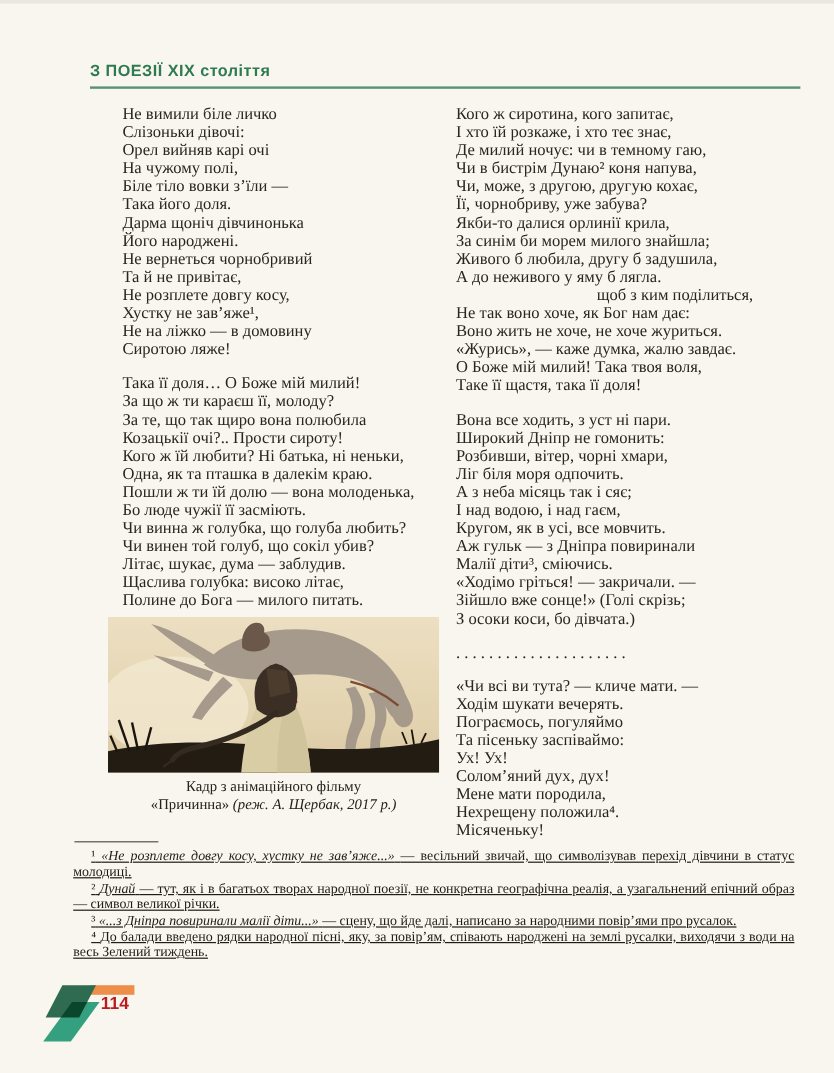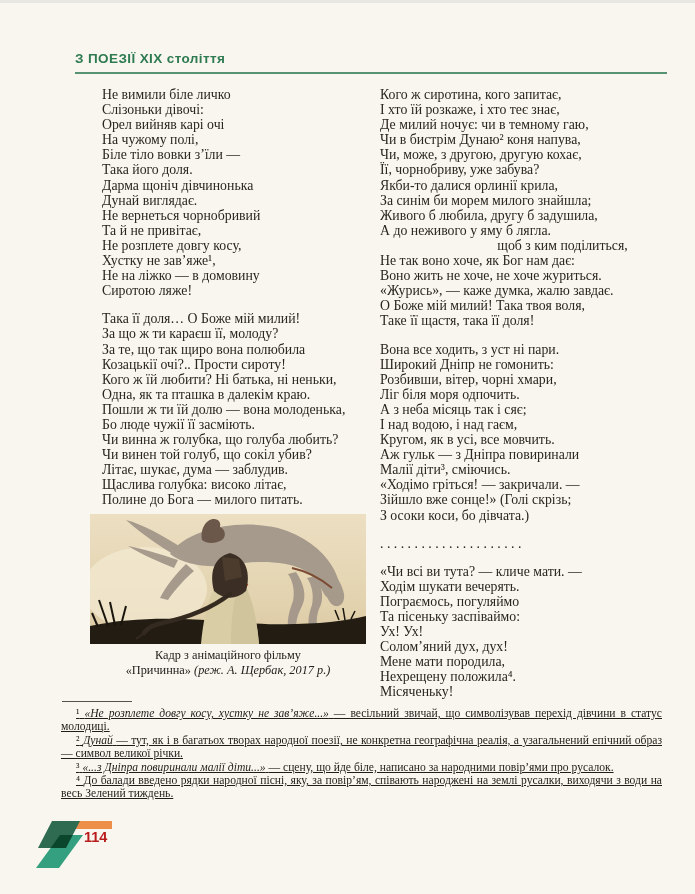--- a/index.html
+++ b/index.html
@@ -55,21 +55,21 @@
               <div class="poem-line">Орел вийняв карі очі</div>
 
               <div class="poem-line">На чужому полі,</div>
 
               <div class="poem-line">Біле тіло вовки з’їли —</div>
 
               <div class="poem-line">Така його доля.</div>
 
               <div class="poem-line">Дарма щоніч дівчинонька</div>
 
-              <div class="poem-line">Дунай виглядає.</div>
+              <div class="poem-line">Його народжені.</div>
 
               <div class="poem-line">Не вернеться чорнобривий</div>
 
               <div class="poem-line">Та й не привітає,</div>
 
               <div class="poem-line">Не розплете довгу косу,</div>
 
               <div class="poem-line">Хустку не зав’яже¹,</div>
 
               <div class="poem-line">Не на ліжко — в домовину</div>
@@ -265,21 +265,21 @@
       </div>
   </div>
 
   <div class="fn-rule"></div>
   <div class="footnotes">
 
       <p class="footnote"><span class="fn-marker">¹</span> <i class="fn-lead">«Не розплете довгу косу, хустку не зав’яже...»</i> <span class="fn-rest">— весільний звичай, що символізував перехід дівчини в статус молодиці.</span></p>
 
       <p class="footnote"><span class="fn-marker">²</span> <i class="fn-lead">Дунай</i> <span class="fn-rest">— тут, як і в багатьох творах народної поезії, не конкретна географічна реалія, а узагальнений епічний образ — символ великої річки.</span></p>
 
-      <p class="footnote"><span class="fn-marker">³</span> <i class="fn-lead">«...з Дніпра повиринали малії діти...»</i> <span class="fn-rest">— сцену, що йде біле, написано за народними повір’ями про русалок.</span></p>
+      <p class="footnote"><span class="fn-marker">³</span> <i class="fn-lead">«...з Дніпра повиринали малії діти...»</i> <span class="fn-rest">— сцену, що йде далі, написано за народними повір’ями про русалок.</span></p>
 
       <p class="footnote"><span class="fn-marker">⁴</span> <i class="fn-lead"></i> <span class="fn-rest">До балади введено рядки народної пісні, яку, за повір’ям, співають народжені на землі русалки, виходячи з води на весь Зелений тиждень.</span></p>
     </div>
 
   <svg class="logo" viewBox="0 0 92 62" aria-hidden="true">
     <rect class="logo-orange" x="51" y="8" width="37" height="8"></rect>
     <polygon class="logo-darkgreen" points="28,8 56,8 42,35 14,35"></polygon>
     <polygon class="logo-teal" points="36,22 59,22 35,55 12,55"></polygon>
   </svg>
   <div class="page-number">114</div>

